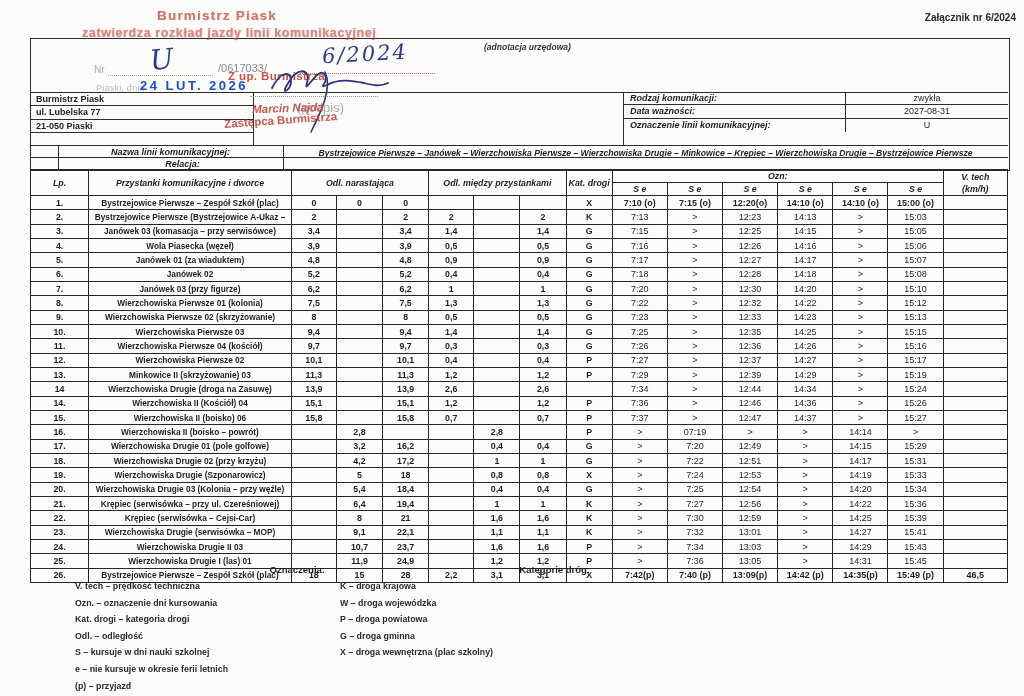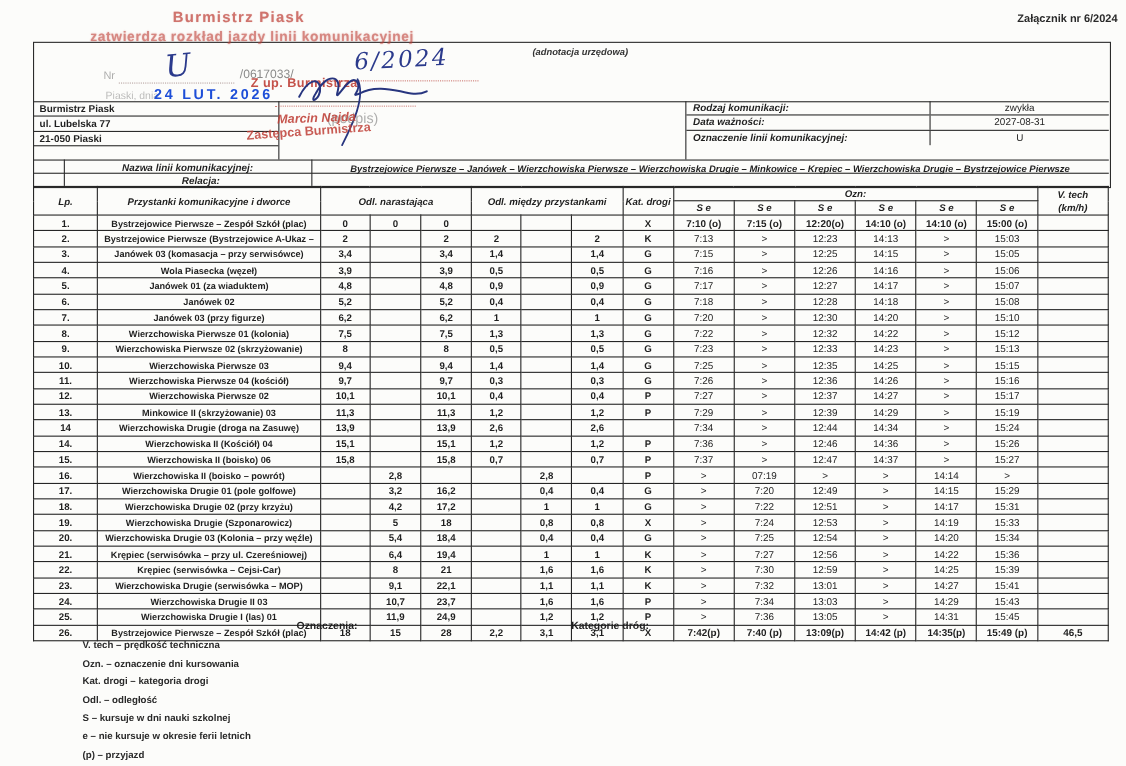--- a/index.html
+++ b/index.html
@@ -630,20 +630,27 @@
         <div class="legend-item">Ozn. – oznaczenie dni kursowania</div>
         <div class="legend-item">Kat. drogi – kategoria drogi</div>
         <div class="legend-item">Odl. – odległość</div>
         <div class="legend-item">S – kursuje w dni nauki szkolnej</div>
         <div class="legend-item">e – nie kursuje w okresie ferii letnich</div>
         <div class="legend-item">(p) – przyjazd</div>
       </div>
   </div>
   <div class="abs" style="left:340px;top:564px;width:250px;">
     <div class="legend-title">Kategorie dróg:</div>
+    <div>
+        <div class="legend-item">K – droga krajowa</div>
+        <div class="legend-item">W – droga wojewódzka</div>
+        <div class="legend-item">P – droga powiatowa</div>
+        <div class="legend-item">G – droga gminna</div>
+        <div class="legend-item">X – droga wewnętrzna (plac szkolny)</div>
+      </div>
   </div>
 
   <div class="abs stamp-red faded" style="left:157px;top:8px;font-size:13.5px;letter-spacing:1.2px;font-weight:600;">Burmistrz Piask</div>
   <div class="abs stamp-red" style="left:82px;top:26px;font-size:12.5px;letter-spacing:.6px;font-weight:600;opacity:.62;text-shadow:0 0 1.5px rgba(191,64,56,.8);">zatwierdza rozkład jazdy linii komunikacyjnej</div>
 
   <div class="abs graytxt" style="left:94px;top:64px;font-size:10px;opacity:.55;">Nr</div>
   <div class="abs dotline" style="left:108px;top:75px;width:105px;opacity:.6;"></div>
   <div class="abs ink" style="left:150px;top:43px;font-family:'DejaVu Serif',serif;font-style:italic;font-size:28px;transform:rotate(-6deg);">U</div>
   <div class="abs graytxt" style="left:218px;top:62px;font-size:11px;opacity:.8;">/0617033/</div>
   <div class="abs dotline red" style="left:300px;top:73px;width:135px;opacity:.8;"></div>

